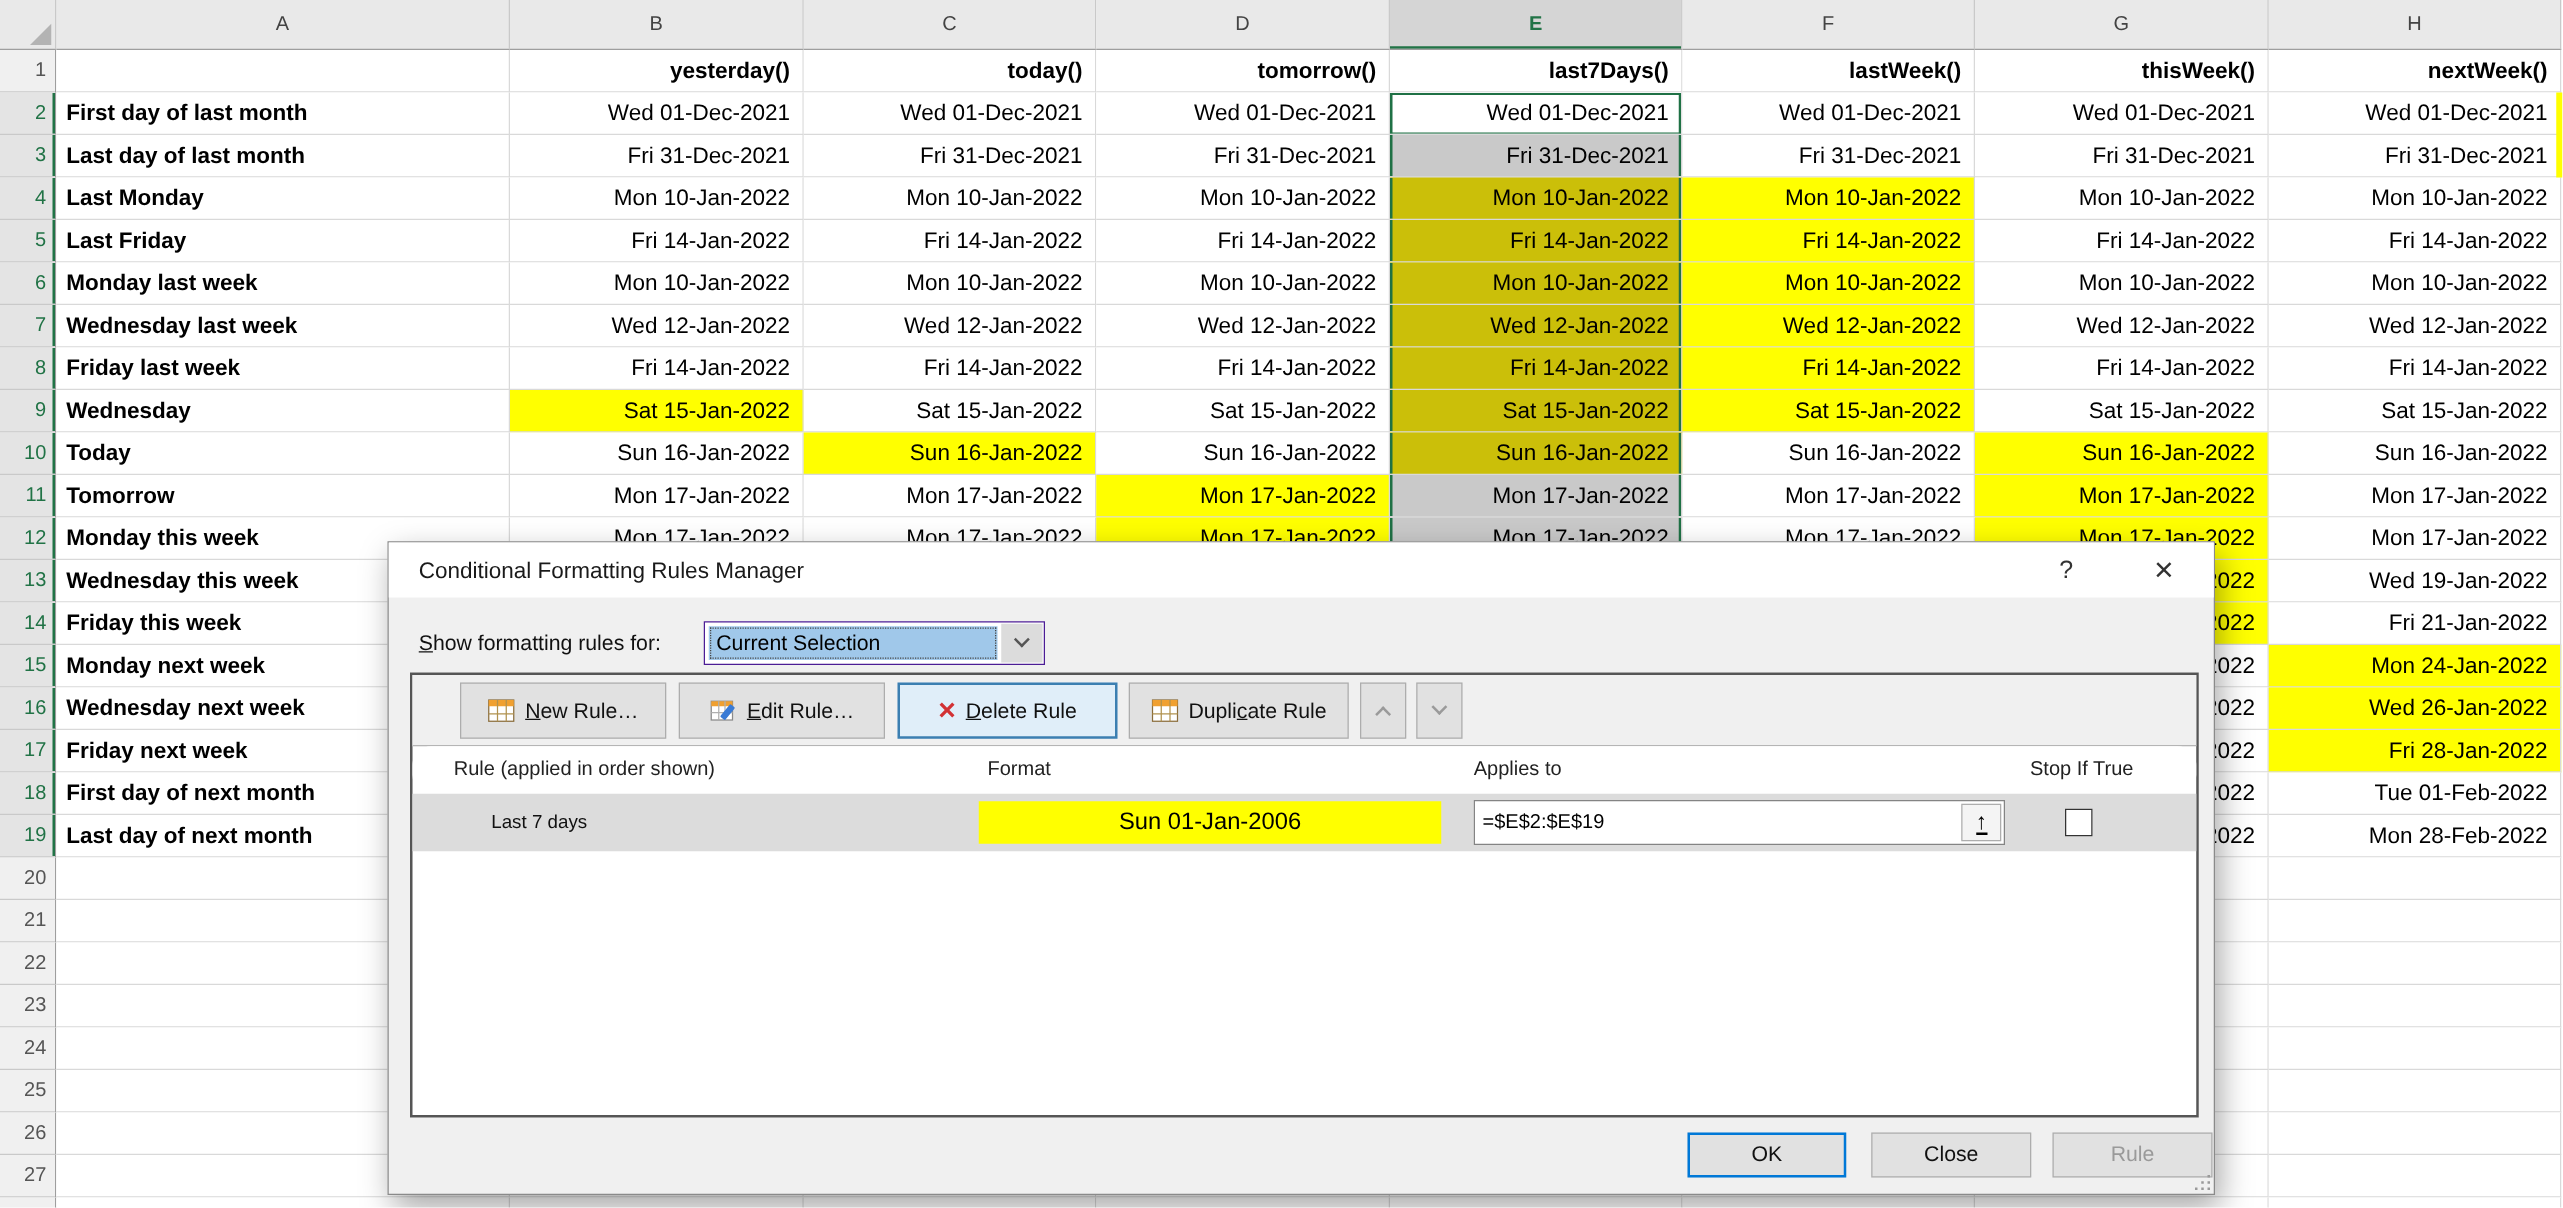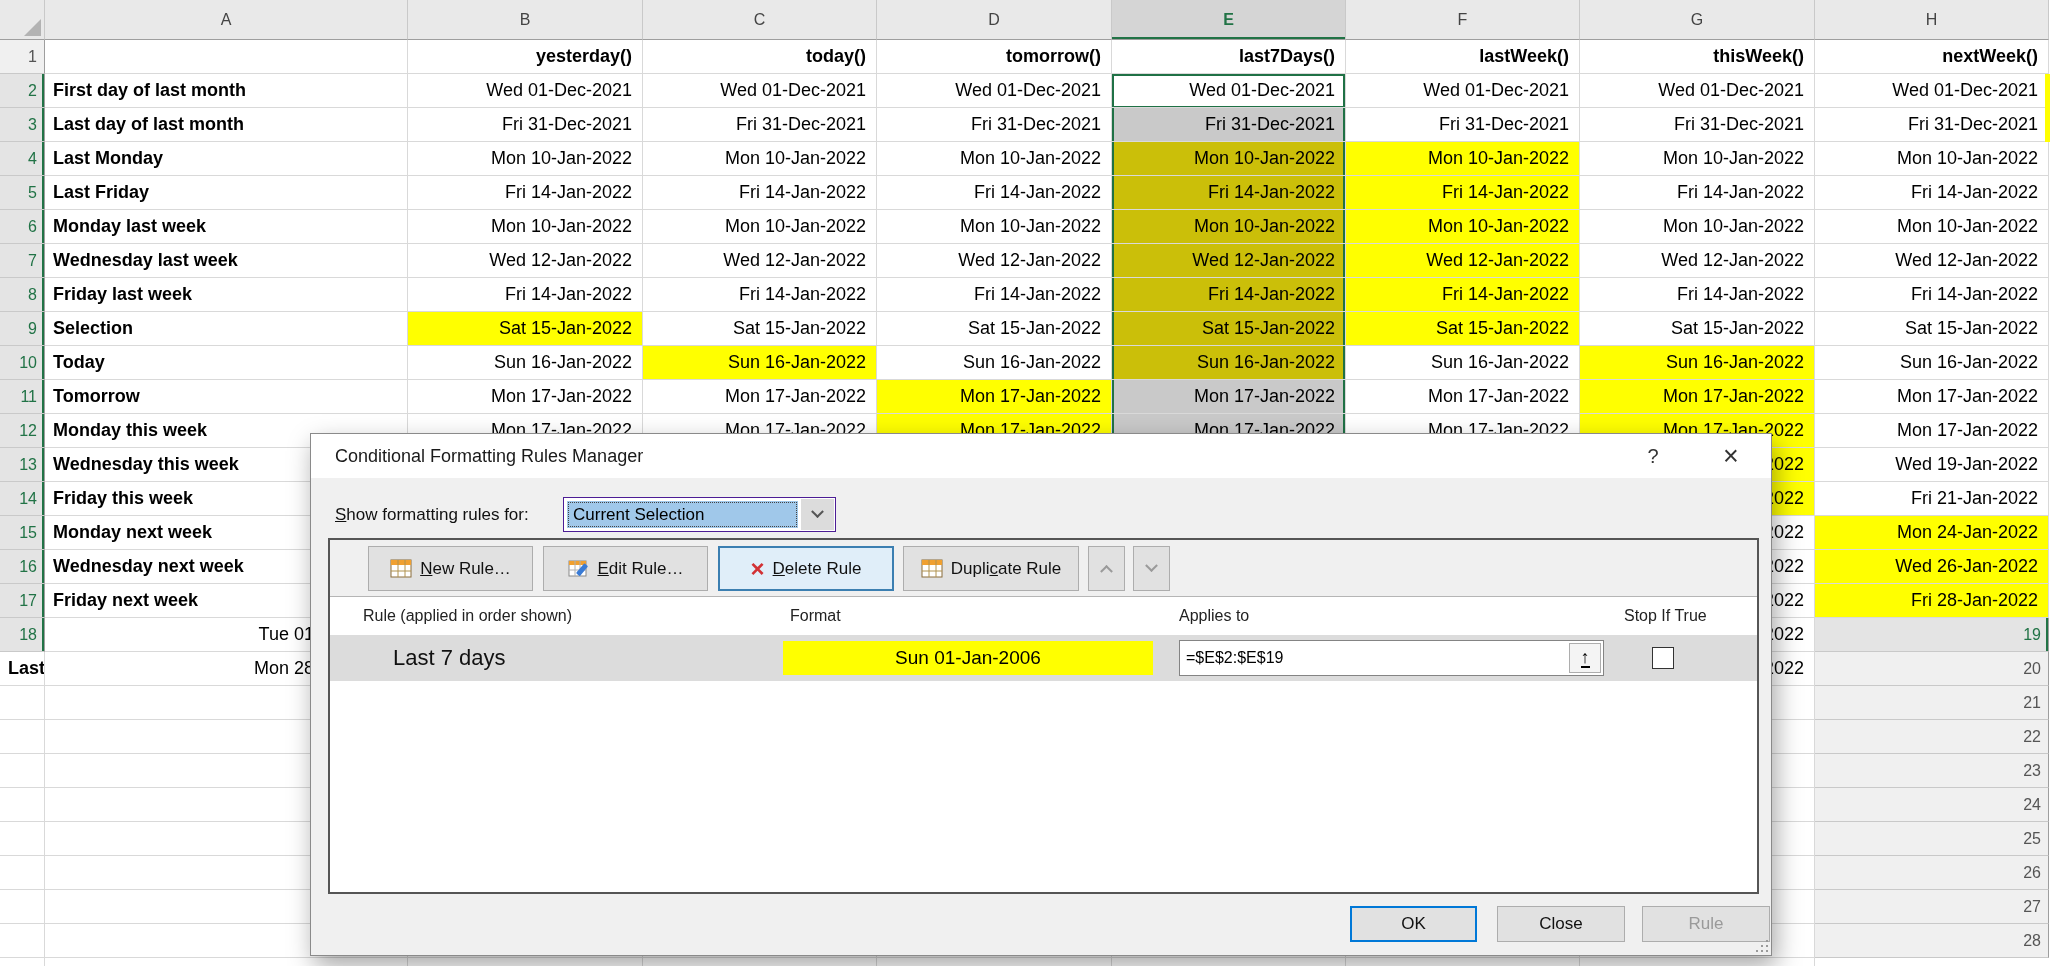--- a/index.html
+++ b/index.html
@@ -70,21 +70,21 @@
   .tbtn.hot{ background:#e0eef9; border:2px solid #3c7fb1; }
   .sqbtn{ position:absolute; top:6px; width:37px; height:45px; background:#e1e1e1; border:1px solid #adadad;
           display:flex; align-items:center; justify-content:center; }
   .gicon{ display:inline-block; }
   .redx{ color:#d23134; font-size:24px; font-weight:bold; line-height:1; }
 
   .list-head{ position:absolute; left:0; top:57px; right:0; height:38px; background:#fff; font-size:16px; color:#222;border-radius:15px; }
   .list-head span{ position:absolute; top:0; line-height:38px; }
   .lh-rule{ left:33px; } .lh-format{ left:460px; } .lh-applies{ left:849px; } .lh-stop{ left:1294px; }
   .rule-row{ position:absolute; left:0; top:95px; right:0; height:46px; background:#dcdcdc; }
-  .rule-name{ position:absolute; left:63px; top:0; line-height:46px; font-size:22px; color:#111; }
+  .rule-name{ position:absolute; left:63px; top:0; line-height:46px; font-size:15px; color:#111; }
   .swatch{ position:absolute; left:453px; top:6px; width:370px; height:34px; background:#ffff00;
            display:flex; align-items:center; justify-content:center; font-size:19px; color:#000; }
   .applies-input{ position:absolute; left:849px; top:5px; width:425px; height:36px; background:#fff;
            border:1px solid #848484; }
   .applies-text{ position:absolute; left:6px; top:0; line-height:34px; font-size:16px; color:#000; }
   .collapse-btn{ position:absolute; right:2px; top:2px; bottom:2px; width:32px; background:#f4f4f4;
            border:1px solid #adadad; display:flex; align-items:center; justify-content:center;
            font-size:18px; font-weight:bold; color:#000; }
   .collapse-btn i{ font-style:normal; border-bottom:2px solid #000; line-height:1.05; }
   .stop-check{ position:absolute; left:1322px; top:12px; width:22px; height:22px; background:#fff;
@@ -179,21 +179,21 @@
     <div class="rh sel">8</div>
     <div class="c lbl">Friday last week</div>
     <div class="c">Fri 14-Jan-2022</div>
     <div class="c">Fri 14-Jan-2022</div>
     <div class="c">Fri 14-Jan-2022</div>
     <div class="c ecol ehl">Fri 14-Jan-2022</div>
     <div class="c hl">Fri 14-Jan-2022</div>
     <div class="c">Fri 14-Jan-2022</div>
     <div class="c">Fri 14-Jan-2022</div>
     <div class="rh sel">9</div>
-    <div class="c lbl">Selection</div>
+    <div class="c lbl">Wednesday</div>
     <div class="c hl">Sat 15-Jan-2022</div>
     <div class="c">Sat 15-Jan-2022</div>
     <div class="c">Sat 15-Jan-2022</div>
     <div class="c ecol ehl">Sat 15-Jan-2022</div>
     <div class="c hl">Sat 15-Jan-2022</div>
     <div class="c">Sat 15-Jan-2022</div>
     <div class="c">Sat 15-Jan-2022</div>
     <div class="rh sel">10</div>
     <div class="c lbl">Today</div>
     <div class="c">Sun 16-Jan-2022</div>
@@ -260,20 +260,21 @@
     <div class="rh sel">17</div>
     <div class="c lbl">Friday next week</div>
     <div class="c">Fri 28-Jan-2022</div>
     <div class="c">Fri 28-Jan-2022</div>
     <div class="c">Fri 28-Jan-2022</div>
     <div class="c ecol edim">Fri 28-Jan-2022</div>
     <div class="c">Fri 28-Jan-2022</div>
     <div class="c">Fri 28-Jan-2022</div>
     <div class="c hl">Fri 28-Jan-2022</div>
     <div class="rh sel">18</div>
+    <div class="c lbl">First day of next month</div>
     <div class="c">Tue 01-Feb-2022</div>
     <div class="c">Tue 01-Feb-2022</div>
     <div class="c">Tue 01-Feb-2022</div>
     <div class="c ecol edim">Tue 01-Feb-2022</div>
     <div class="c">Tue 01-Feb-2022</div>
     <div class="c">Tue 01-Feb-2022</div>
     <div class="c">Tue 01-Feb-2022</div>
     <div class="rh sel">19</div>
     <div class="c lbl">Last day of next month</div>
     <div class="c">Mon 28-Feb-2022</div>

